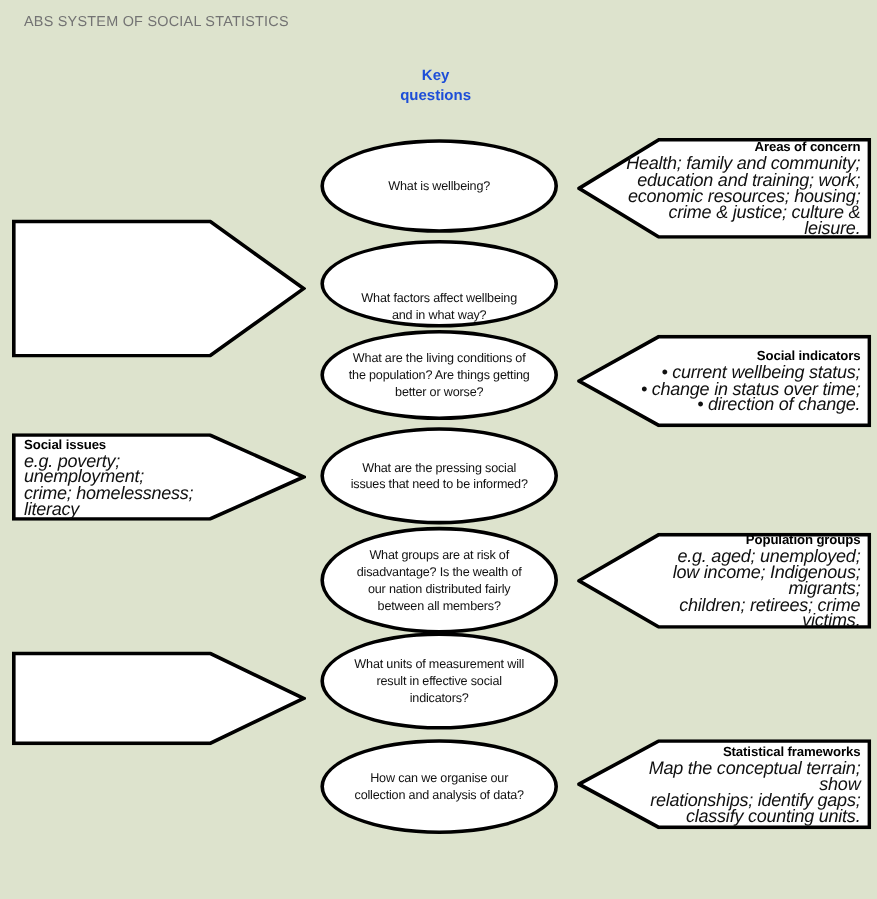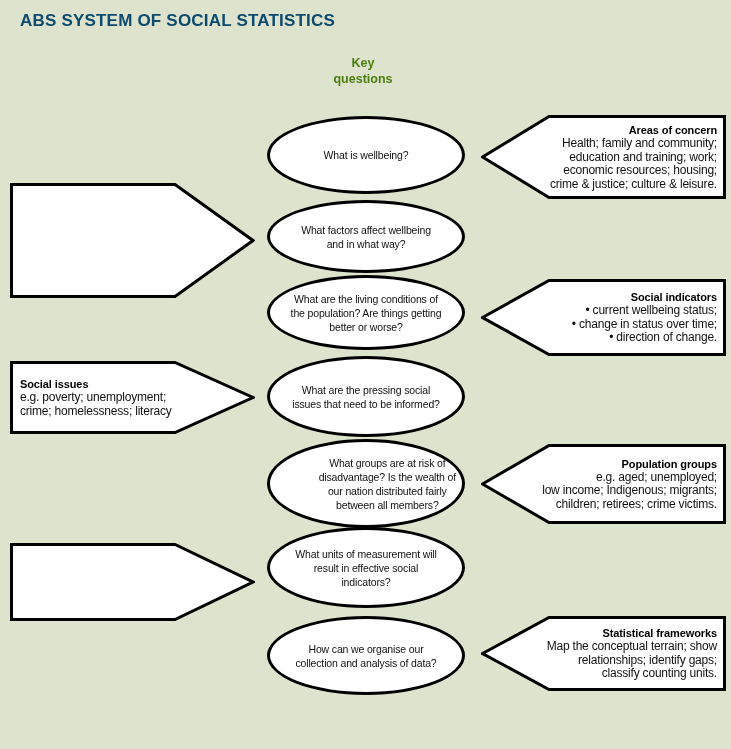--- a/index.html
+++ b/index.html
@@ -1,41 +1,41 @@
 <!DOCTYPE html>
 <html><head>
 <meta charset="utf-8">
 <style>
   html,body{margin:0;padding:0;}
   body{font-family:"Liberation Sans", sans-serif; background:#dde3cd;}
   #canvas{position:relative; width:731px; height:749px; background:#dde3cd; overflow:hidden;}
 
-  .title{position:absolute; left:20px; top:11px; font-size:17px; font-weight:bold; color:#0c4a6e; letter-spacing:.2px;}
+  .title{position:absolute; left:20px; top:11px; font-size:12px; font-weight:normal; color:#737373; letter-spacing:.2px;}
 
   .col-header{position:absolute; left:300px; top:55px; width:126px; text-align:center;
-    font-size:12.5px; font-weight:bold; line-height:16px; white-space:pre-line; color:#4d7c0f;}
+    font-size:12.5px; font-weight:bold; line-height:16px; white-space:pre-line; color:#1d4ed8;}
 
   .ellipse{position:absolute; left:267px; width:198px; box-sizing:border-box;
     background:#fff; border:3px solid #000; border-radius:50%;
     display:flex; align-items:center; justify-content:center;}
   .ellipse .q{font-size:10.5px; line-height:14px; letter-spacing:-.15px; text-align:center;
     white-space:pre-line; color:#111; padding:0 6px;}
   .e1{top:116px; height:78px;}
-  .e2{top:200px; height:73px;}
+  .e2{top:200px; height:73px;align-items:flex-end;}
   .e3{top:275px; height:75px;}
   .e4{top:356px; height:81px;}
-  .e5{top:439px; height:89px;justify-content:flex-end;}
+  .e5{top:439px; height:89px;}
   .e6{top:527px; height:81px;}
   .e7{top:616px; height:79px;}
 
   .callout{position:absolute; width:245px;}
   .callout svg{position:absolute; left:0; top:0; width:100%; height:100%; display:block;}
   .callout .txt{position:absolute; top:0; bottom:0; display:flex; flex-direction:column; justify-content:center;}
   .callout .heading{font-size:11px; font-weight:bold; line-height:14px; letter-spacing:-.1px; color:#000;}
-  .callout .body{font-size:12px; line-height:13.5px; letter-spacing:-.2px; white-space:pre-line; color:#111;}
+  .callout .body{font-size:15px; line-height:13.5px; letter-spacing:-.2px; white-space:pre-line; color:#111;font-style:italic;}
 
   .callout.left .txt{left:10px; width:168px; text-align:left;}
   .callout.right .txt{right:9px; width:200px; text-align:right;}
 
   .L1{left:10px; top:183px; height:115px;}
   .L2{left:10px; top:361px; height:73px;}
   .L3{left:10px; top:543px; height:78px;}
 
   .R1{left:481px; top:115px; height:84px;}
   .R2{left:481px; top:279px; height:77px;}

